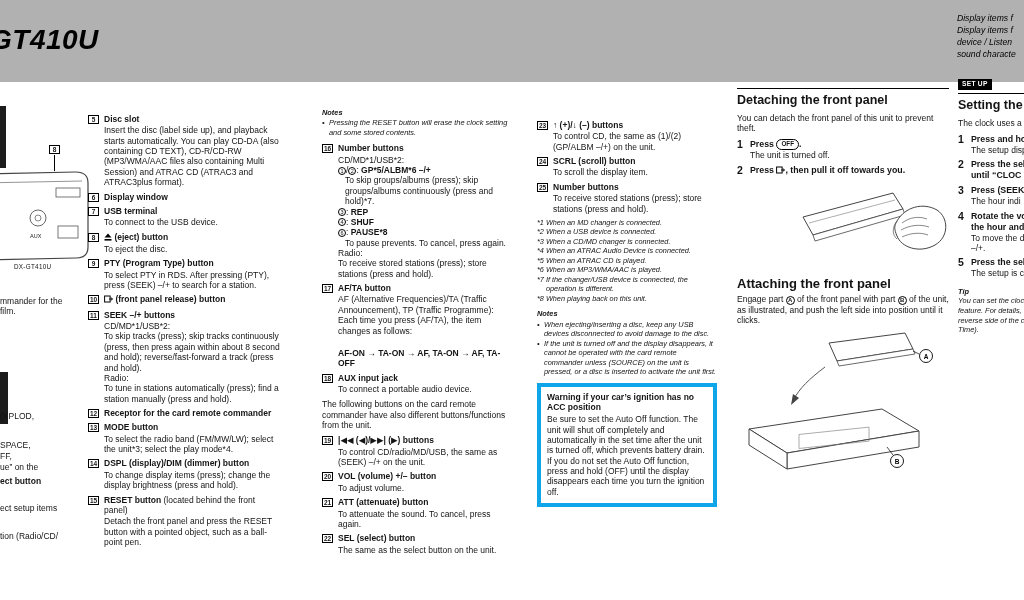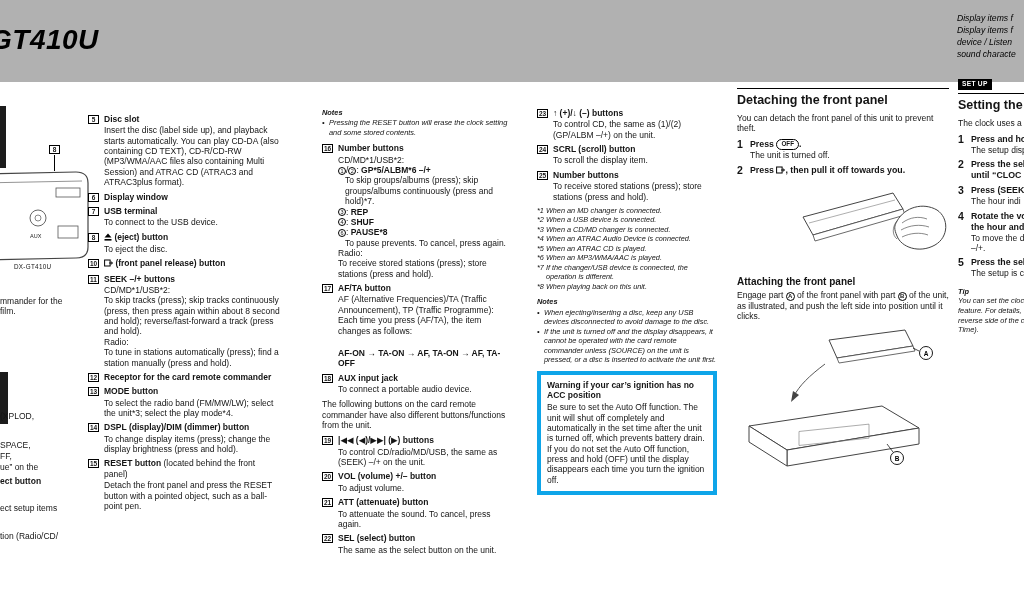--- a/index.html
+++ b/index.html
@@ -9,21 +9,21 @@
 
   
   .topband { position:absolute; left:0; top:0; width:1024px; height:82px; background:#b1b1b1; }
   .model { position:absolute; left:-10px; top:24px; font-size:28px; font-weight:bold; font-style:italic; color:#000; letter-spacing:.5px; white-space:nowrap; }
   .topright { position:absolute; left:957px; top:12px; font-size:8.6px; font-style:italic; line-height:1.4; white-space:nowrap; color:#000; }
 
   
   .col { position:absolute; font-size:8.5px; line-height:1.22; }
   .c1 { left:88px;  top:114px; width:192px; }
   .c2 { left:322px; top:108px; width:188px; }
-  .c3 { left:537px; top:108px; width:180px; }
+  .c3 { left:537px; top:120px; width:180px; }
   .c4 { left:737px; top:88px;  width:212px; }
   .c5 { left:958px; top:78px;  width:150px; }
 
   .item { position:relative; padding-left:16px; margin-bottom:4px; }
   .numbox { position:absolute; left:0; top:1px; width:11px; height:9px; border:1px solid #000; font-size:6.5px; line-height:8px; text-align:center; font-weight:bold; background:#fff; }
   .ititle { font-weight:bold; margin-bottom:1px; }
   .reg { font-weight:normal; }
   .kdesc { padding-left:7px; }
   .ckey { display:inline-block; width:8px; height:8px; border:1px solid #000; border-radius:50%; font-size:5.5px; line-height:6.5px; text-align:center; vertical-align:0.5px; background:#fff; }
   .bold { font-weight:bold; }
@@ -40,21 +40,21 @@
   .warnbox { border:4px solid #0ea5e9; padding:5px 6px 6px; margin-top:4px; }
   .warn-title { font-weight:bold; margin-bottom:2px; }
 
   .bighead { font-size:12.5px; font-weight:bold; border-top:1px solid #000; padding-top:5px; margin-bottom:5px; line-height:1.1; white-space:nowrap; }
   .intro { margin-bottom:6px; }
   .step { position:relative; padding-left:13px; margin-bottom:4px; }
   .step-num { position:absolute; left:0; top:-1px; font-size:10.5px; font-weight:bold; }
   .step-lead { font-weight:bold; font-size:8.8px; line-height:1.25; }
   .step-sub { font-weight:normal; }
   .pill { display:inline-block; border:1px solid #000; border-radius:6px; padding:0 4px; font-size:6.3px; line-height:8.5px; font-weight:bold; vertical-align:1px; background:#fff; }
-  .subhead { font-weight:bold; font-size:10px; margin:7px 0 2px; }
+  .subhead { font-weight:bold; font-size:13px; margin:7px 0 2px; }
   .cletter { display:inline-block; width:9px; height:9px; border:1px solid #000; border-radius:50%; font-size:6px; line-height:7.5px; text-align:center; font-weight:bold; vertical-align:0; background:#fff; }
   .badge { display:inline-block; background:#000; color:#fff; font-size:6.6px; font-weight:bold; padding:1.5px 4px 2px; margin-bottom:3px; letter-spacing:.3px; }
   .tip { font-style:italic; font-size:7.4px; line-height:1.3; margin-top:8px; }
   .tip-title { font-weight:bold; }
 
   
   .cutbar1 { position:absolute; left:0; top:106px; width:6px; height:62px; background:#1c1c1c; }
   .cutbar2 { position:absolute; left:0; top:372px; width:8px; height:52px; background:#1c1c1c; }
   .frag { position:absolute; left:0; font-size:8.5px; white-space:nowrap; }
   .fragb { font-weight:bold; }
@@ -131,20 +131,25 @@
       <div class="ititle">
         <span class="icon-inline"><svg width="8" height="8" viewBox="0 0 8 8">
               <polygon points="4,0.5 7.5,4.5 0.5,4.5" fill="#000"></polygon>
               <rect x="0.5" y="6" width="7" height="1.6" fill="#000"></rect>
             </svg></span>
         <span>(eject) button</span>
       </div>
       <div>To eject the disc.</div>
     </div>
 
+    <div class="item">
+      <span class="numbox">9</span>
+      <div class="ititle">PTY (Program Type) button</div>
+      <div>To select PTY in RDS. After pressing (PTY), press (SEEK) –/+ to search for a station.</div>
+    </div>
 
     <div class="item">
       <span class="numbox">10</span>
       <div class="ititle">
         <span class="icon-inline"><svg width="9" height="8" viewBox="0 0 9 8">
               <rect x="0.6" y="1" width="5.5" height="6" fill="none" stroke="#000" stroke-width="1"></rect>
               <path d="M5,4 L8.5,4 M6.8,2.5 L8.5,4 L6.8,5.5" fill="none" stroke="#000" stroke-width="0.9"></path>
             </svg></span>
         <span>(front panel release) button</span>
       </div>

